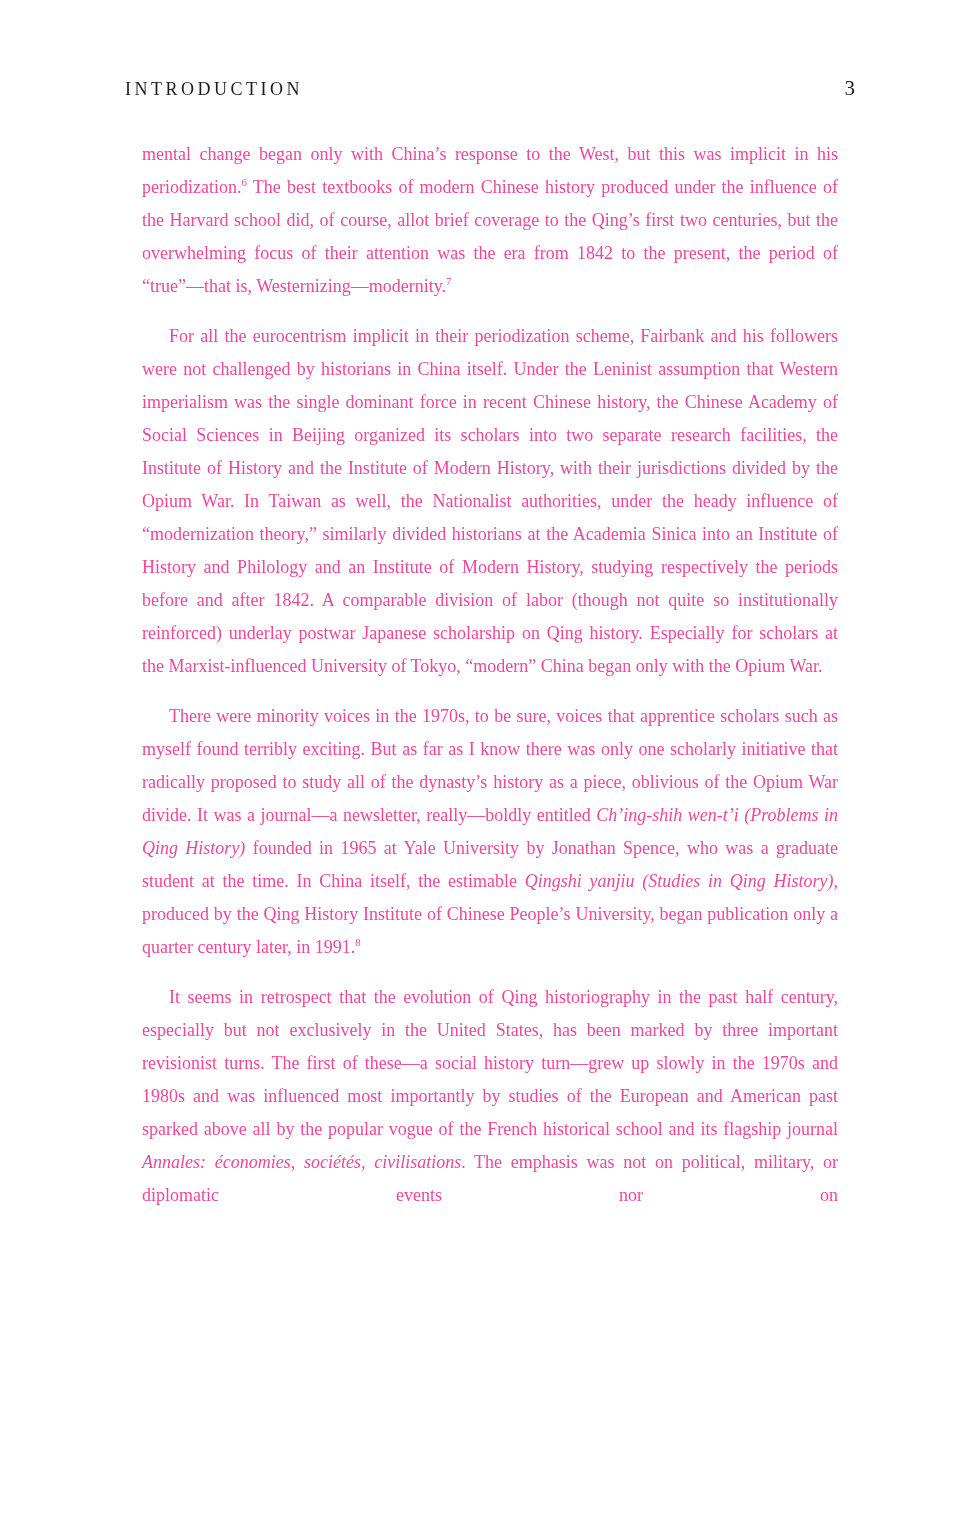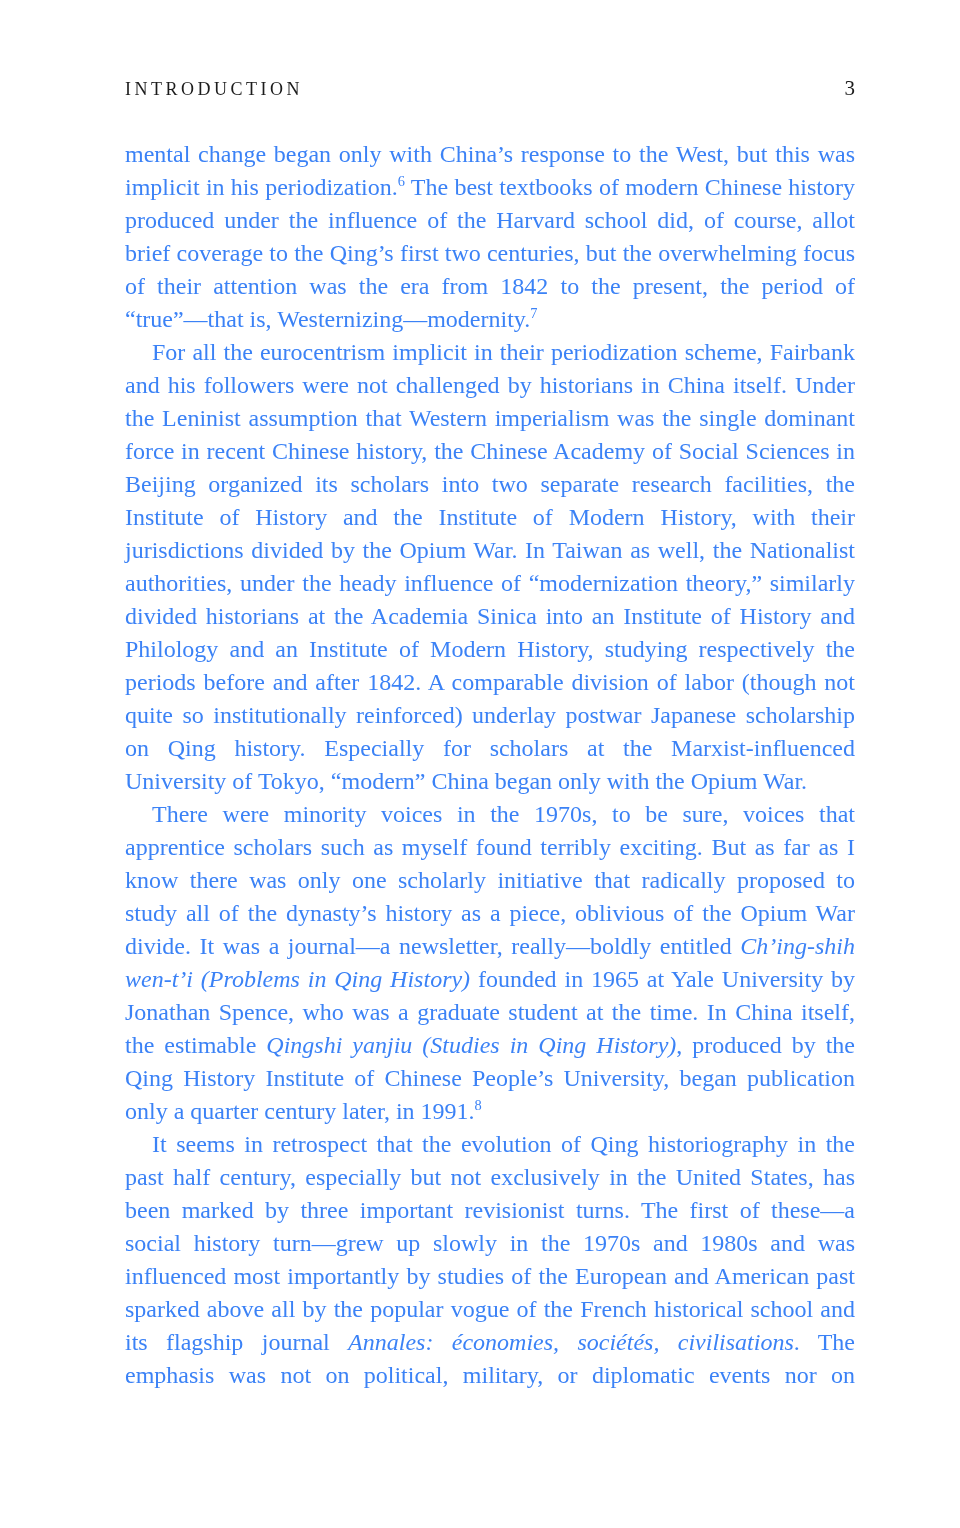--- a/index.html
+++ b/index.html
@@ -33,25 +33,25 @@
     text-align: right;
   }
   .folio {
     font-size: 21px;
     color: #1c1c1c;
   }
   .body-text {
     margin-top: 37px;
   }
   .body-text p {
-    margin: 0;
-    font-size: 24px;
+    margin: 17px;
+    font-size: 18px;
     line-height: 33px;
     text-align: justify;
-    color: #3b82f6;
+    color: #ec4899;
   }
   .body-text p.indent {
     text-indent: 27px;
   }
   .body-text p.cont-last {
     text-align-last: justify;
   }
   .body-text sup {
     font-size: 0.6em;
     line-height: 0;

